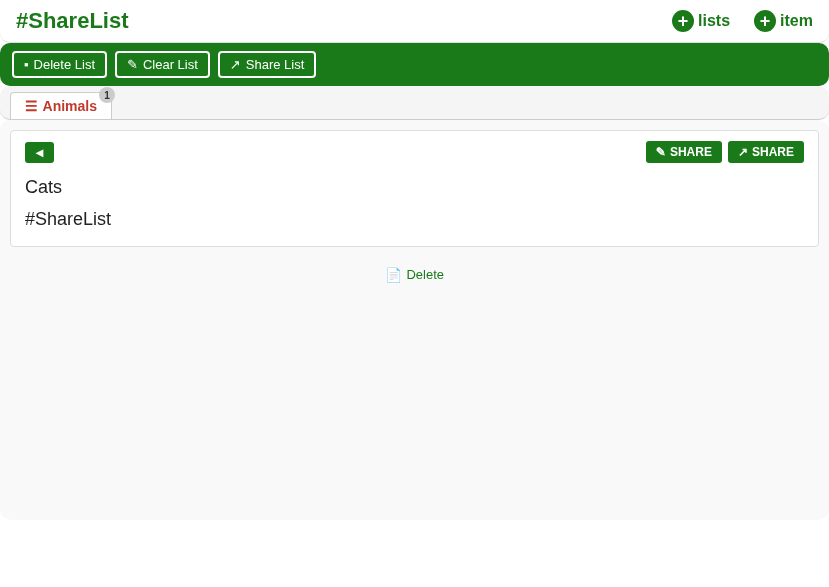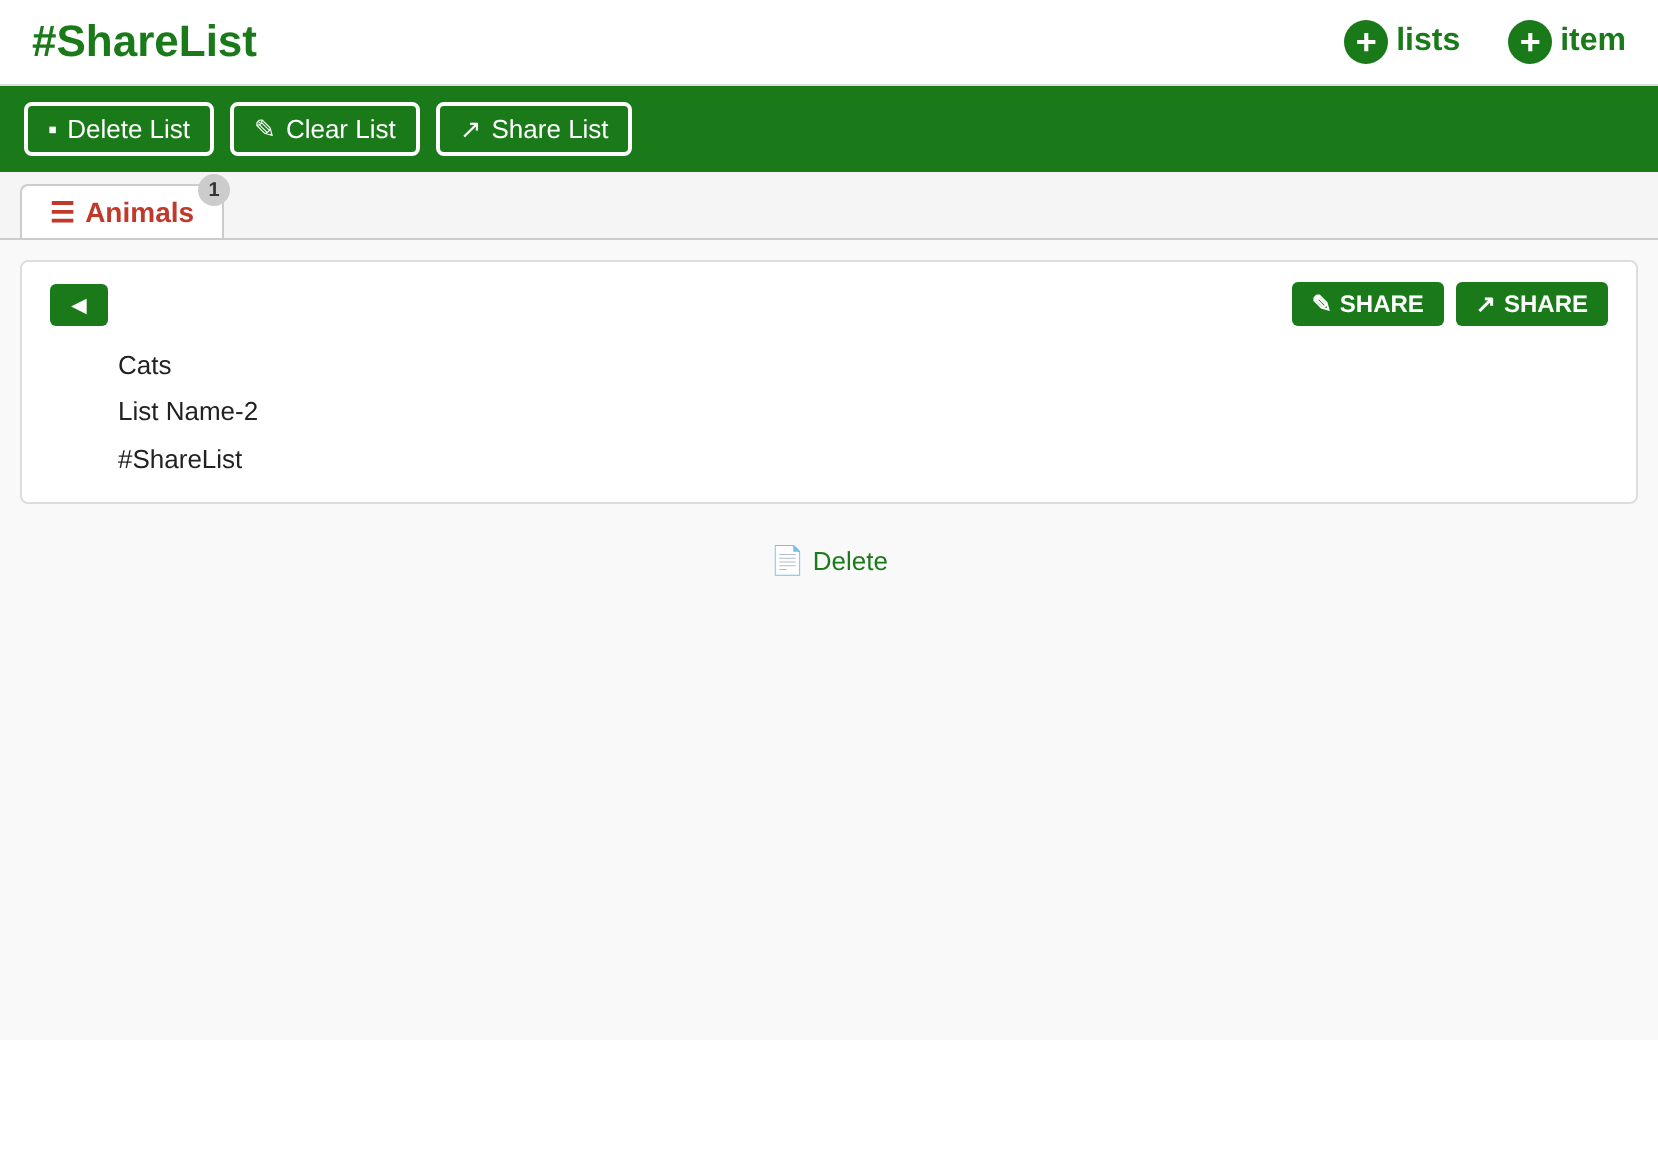--- a/index.html
+++ b/index.html
@@ -1,15 +1,15 @@
 <!DOCTYPE html>
 <html><head>
   <meta charset="utf-8">
   <style>
-    * { box-sizing: border-box; margin: 0; padding: 0; }
+    * { box-sizing: border-box; margin: 0; padding: 0; border-radius: 10px; }
     body { font-family: Arial, sans-serif; font-size: 14px; background: #fff; }
 
     
     #header {
       display: flex;
       align-items: center;
       justify-content: space-between;
       padding: 8px 16px;
       background: #fff;
       border-bottom: 1px solid #ddd;
@@ -162,22 +162,21 @@
       cursor: pointer;
       font-size: 12px;
       font-weight: bold;
     }
     .card-items {
       line-height: 1.8;
     }
     .card-item-text {
       display: block;
       color: #222;
-      font-size: 13px;
-      margin-left: 34px;
+      font-size: 18px;
     }
 
     
     #policy-link {
       display: flex;
       align-items: center;
       gap: 4px;
       color: #1a7a1a;
       font-size: 13px;
       cursor: pointer;
@@ -239,21 +238,20 @@
           <span>SHARE</span>
         </button>
         <button class="card-action-btn">
           <span>↗</span>
           <span>SHARE</span>
         </button>
       </div>
     </div>
     <div class="card-items">
       <span class="card-item-text">Cats</span>
-      <span class="card-item-text">List Name-2</span>
       <span class="card-item-text">#ShareList</span>
     </div>
   </div>
 
   <div id="policy-link">
     <span class="policy-icon">📄</span>
     <span>Delete</span>
   </div>
 </div>
 

